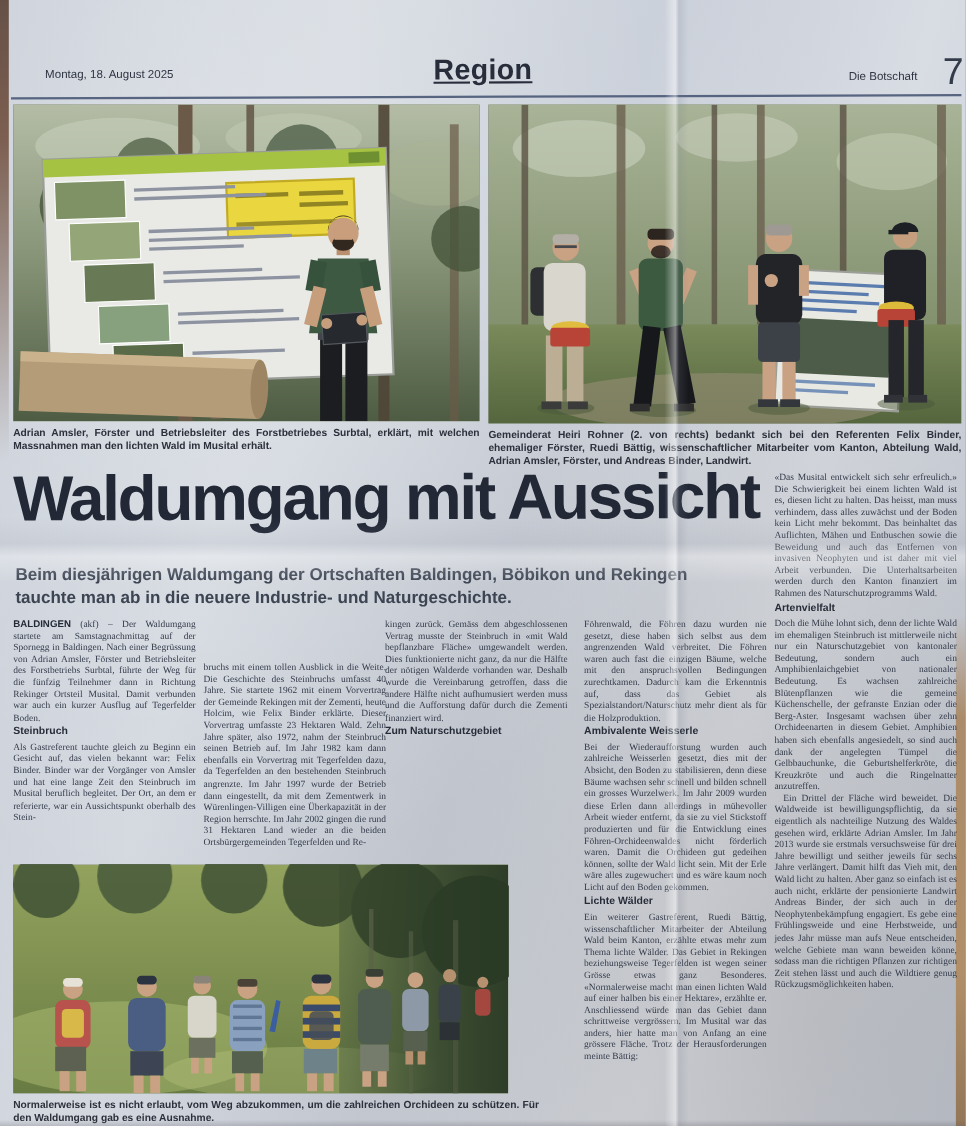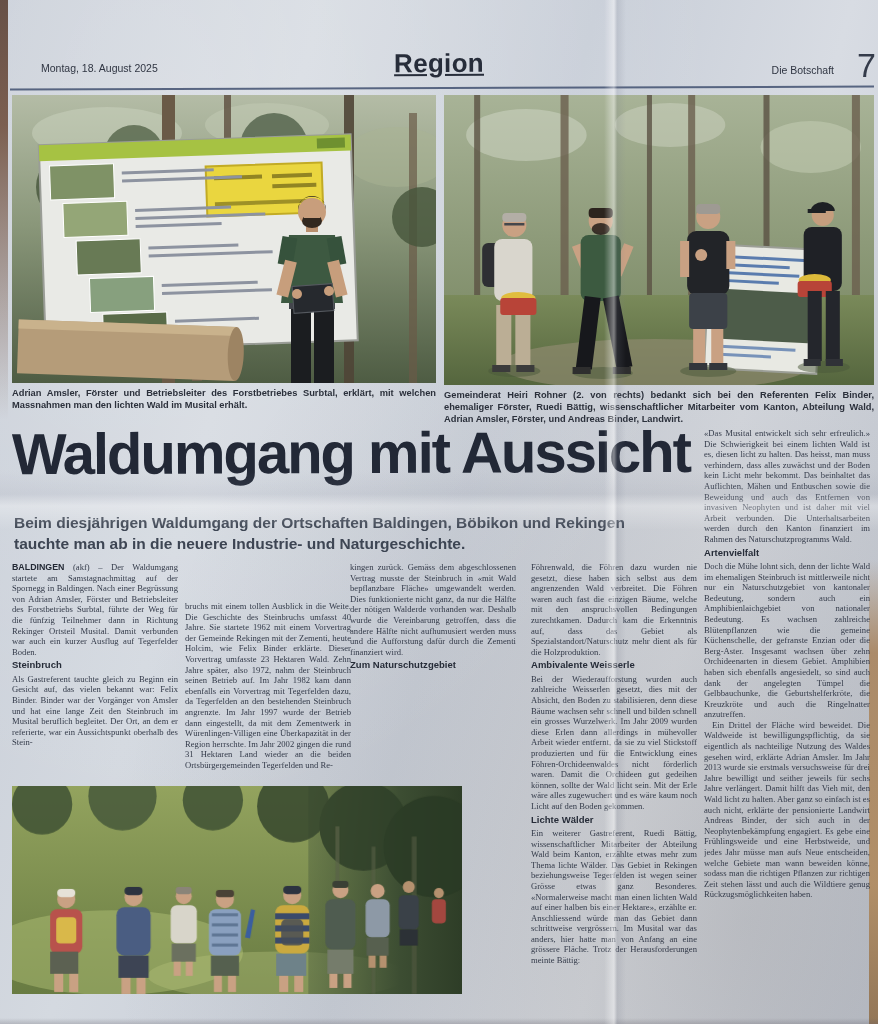--- a/index.html
+++ b/index.html
@@ -389,16 +389,17 @@
         <rect x="385" y="108" width="20" height="34" rx="5" fill="#3a4148"></rect>
         <rect x="386" y="142" width="18" height="16" fill="#2c3136"></rect>
         <circle cx="395" cy="100" r="6" fill="#b5916f"></circle>
       </g>
       <g>
         <rect x="418" y="112" width="14" height="24" rx="4" fill="#a3473f"></rect>
         <circle cx="425" cy="106" r="5" fill="#b5916f"></circle>
       </g>
     </svg>
   </figure>
+  <figcaption class="cap" id="cap-bottom">Normalerweise ist es nicht erlaubt, vom Weg abzukommen, um die zahlreichen Orchideen zu schützen. Für den Waldumgang gab es eine Ausnahme.</figcaption>
 
   <div class="crease crease-v"></div>
   <div class="crease crease-h"></div>
 </div>
 
 </body></html>

